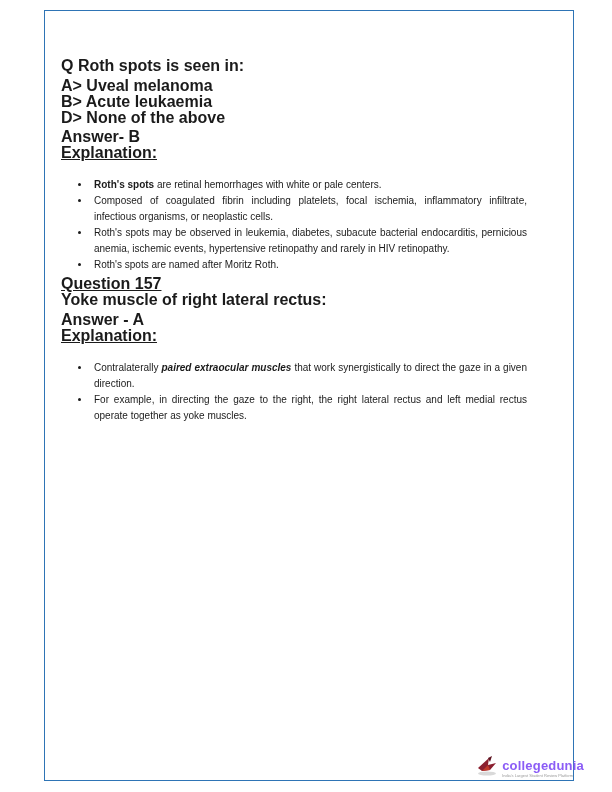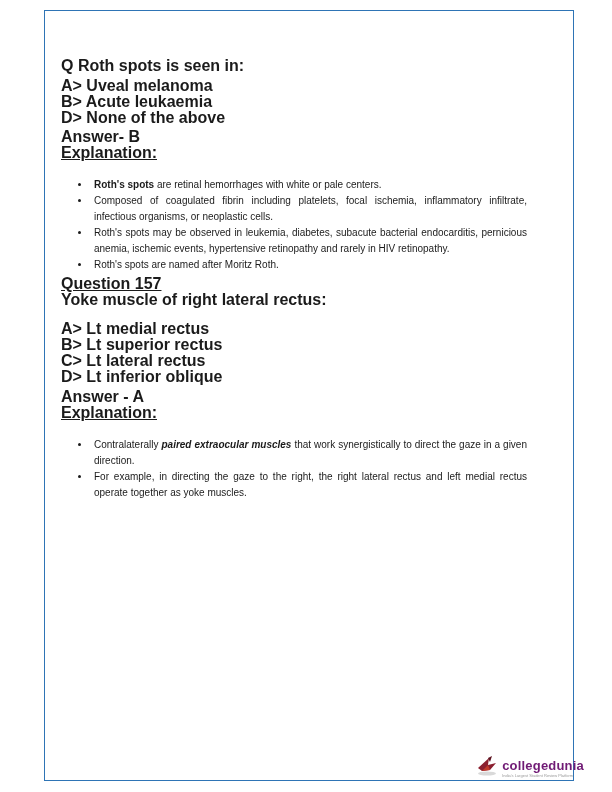--- a/index.html
+++ b/index.html
@@ -58,21 +58,21 @@
     display: flex;
     align-items: center;
     gap: 4px;
   }
   .logo-text-col {
     display: flex;
     flex-direction: column;
     line-height: 1;
   }
   .brand {
-    color: #701a75;
+    color: #8b5cf6;
     font-size: 13px;
     font-weight: bold;
     letter-spacing: 0.2px;
   }
   .tagline {
     color: #9a9a9a;
     font-size: 4px;
     margin-top: 2px;
     white-space: nowrap;
   }
@@ -100,26 +100,20 @@
       <li><span>Roth's spots may be observed in leukemia, diabetes, subacute bacterial endocarditis, pernicious anemia, ischemic events, hypertensive retinopathy and rarely in HIV retinopathy.</span></li>
       <li><span>Roth's spots are named after Moritz Roth.</span></li>
     </ul>
   </section>
 
   <section>
     <p class="bold underline gap15">Question 157</p>
 
     <p class="bold gap8">Yoke muscle of right lateral rectus:</p>
 
-    <div class="opts gap13">
-      <p>A&gt; Lt medial rectus</p>
-      <p>B&gt; Lt superior rectus</p>
-      <p>C&gt; Lt lateral rectus</p>
-      <p>D&gt; Lt inferior oblique</p>
-    </div>
 
     <p class="bold gap16">Answer - A</p>
     <p class="bold underline">Explanation:</p>
 
     <ul class="bullets-q2">
       <li><span>Contralaterally </span><span class="em-bold-italic">paired extraocular muscles</span><span> that work synergistically to direct the gaze in a given direction.</span></li>
       <li><span>For example, in directing the gaze to the right, the right lateral rectus and left medial rectus operate together as yoke muscles.</span></li>
     </ul>
   </section>
 

